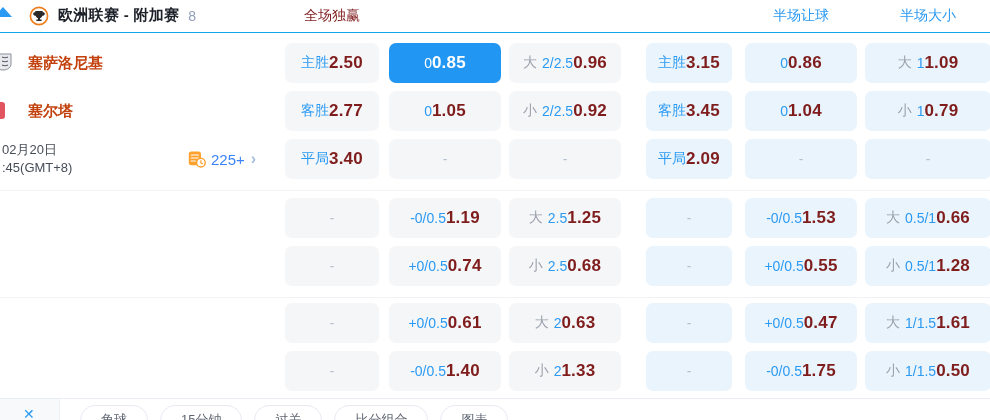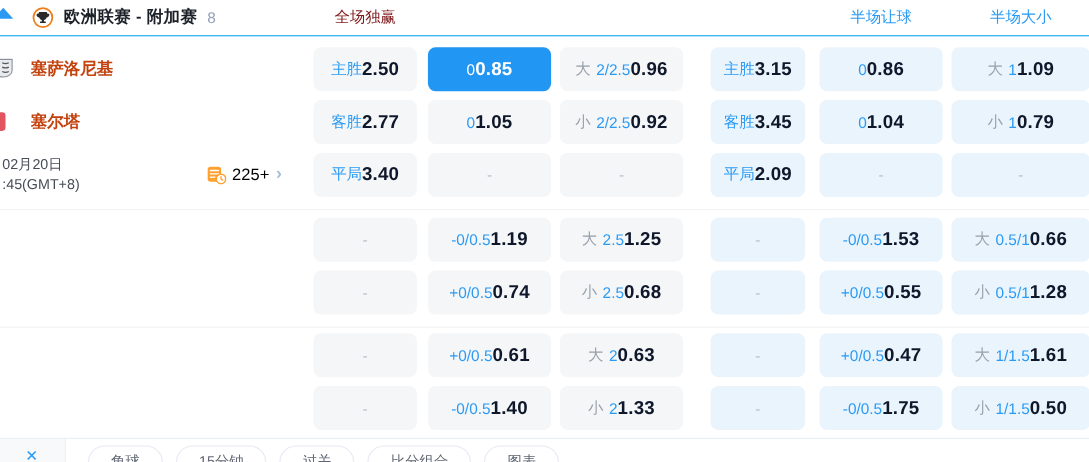--- a/index.html
+++ b/index.html
@@ -30,30 +30,30 @@
   .odds-grid{position:absolute;left:285px;top:0;width:710px;height:420px;}
   .odds-row{position:absolute;left:0;width:710px;height:40px;}
   .cell{position:absolute;top:0;height:40px;border-radius:7px;box-sizing:border-box;
     display:flex;align-items:center;justify-content:center;padding:0 12px;font-size:14px;}
   .cell.ft{background:#f5f6f8;}
   .cell.ht{background:#eaf4fd;}
   .cell.hl{background:#2196f3;}
   .cell .left{display:flex;align-items:center;gap:5px;white-space:nowrap;}
   .cell .pre{color:#9aa1ac;}
   .cell .lab{color:#2b9af3;}
-  .cell .val{color:#0f172a;font-weight:700;font-size:17px;letter-spacing:.2px;}
+  .cell .val{color:#7f1d1d;font-weight:700;font-size:17px;letter-spacing:.2px;}
   .cell.hl .lab,.cell.hl .val{color:#fff;}
   .cell.dash{justify-content:center;color:#b6bfcc;font-size:14px;}
   
   .team-name{position:absolute;left:28px;height:40px;line-height:40px;font-size:15px;font-weight:700;color:#c2410c;white-space:nowrap;}
   .team1-icon{position:absolute;left:0;top:53px;}
   .team2-icon{position:absolute;left:0;top:102px;width:5px;height:17px;background:#e25560;border-radius:0 3px 3px 0;}
   .date-block{position:absolute;left:2px;top:141px;font-size:13px;color:#474d57;line-height:18px;}
   .more-markets{position:absolute;left:188px;top:139px;height:40px;display:flex;align-items:center;gap:5px;cursor:pointer;}
-  .more-markets .num{color:#000000;font-size:15px;}
+  .more-markets .num{color:#3b82f6;font-size:15px;}
   .more-markets .chev{color:#a7bed8;font-size:16px;font-weight:700;margin-left:1px;}
   
   .hdiv{position:absolute;left:0;width:990px;height:1px;background:#f0f2f6;}
   
   .footer-div{position:absolute;left:0;top:398px;width:990px;height:1px;background:#e9edf3;}
   .gutter{position:absolute;left:0;top:399px;width:60px;height:21px;background:#f7f9fb;border-right:1px solid #edf0f5;box-sizing:border-box;}
   .collapse-x{position:absolute;left:23px;top:406px;color:#2b9af3;font-size:14px;font-weight:700;}
   .tabs{position:absolute;left:80px;top:405px;display:flex;gap:12px;}
   .tab{height:28px;border:1px solid #e7eaf3;border-radius:15px;background:#fff;padding:0 20px;
     display:flex;align-items:center;font-size:13px;color:#5f6672;white-space:nowrap;}

